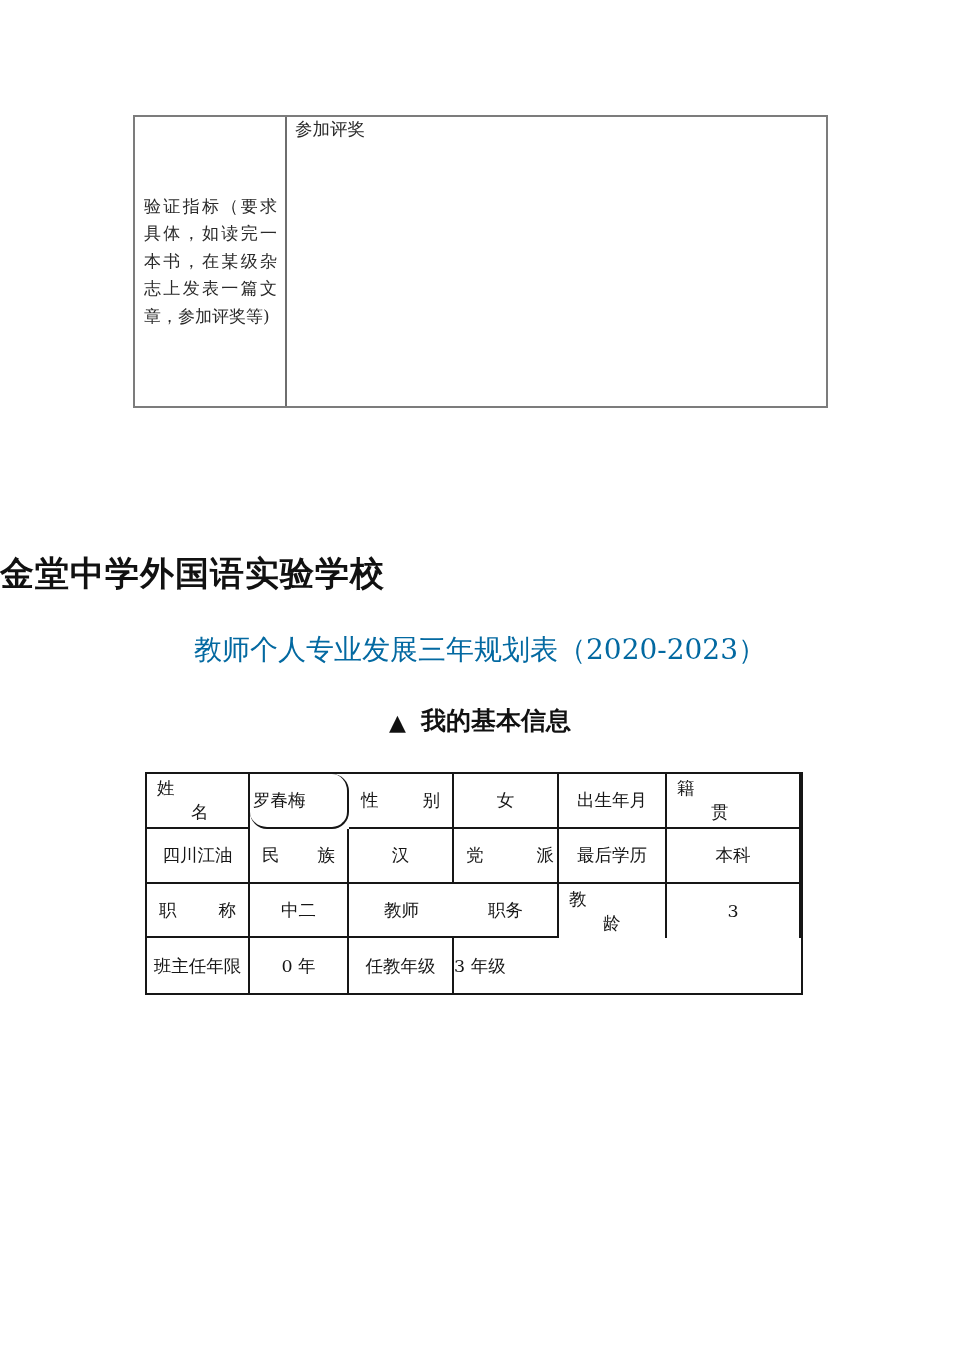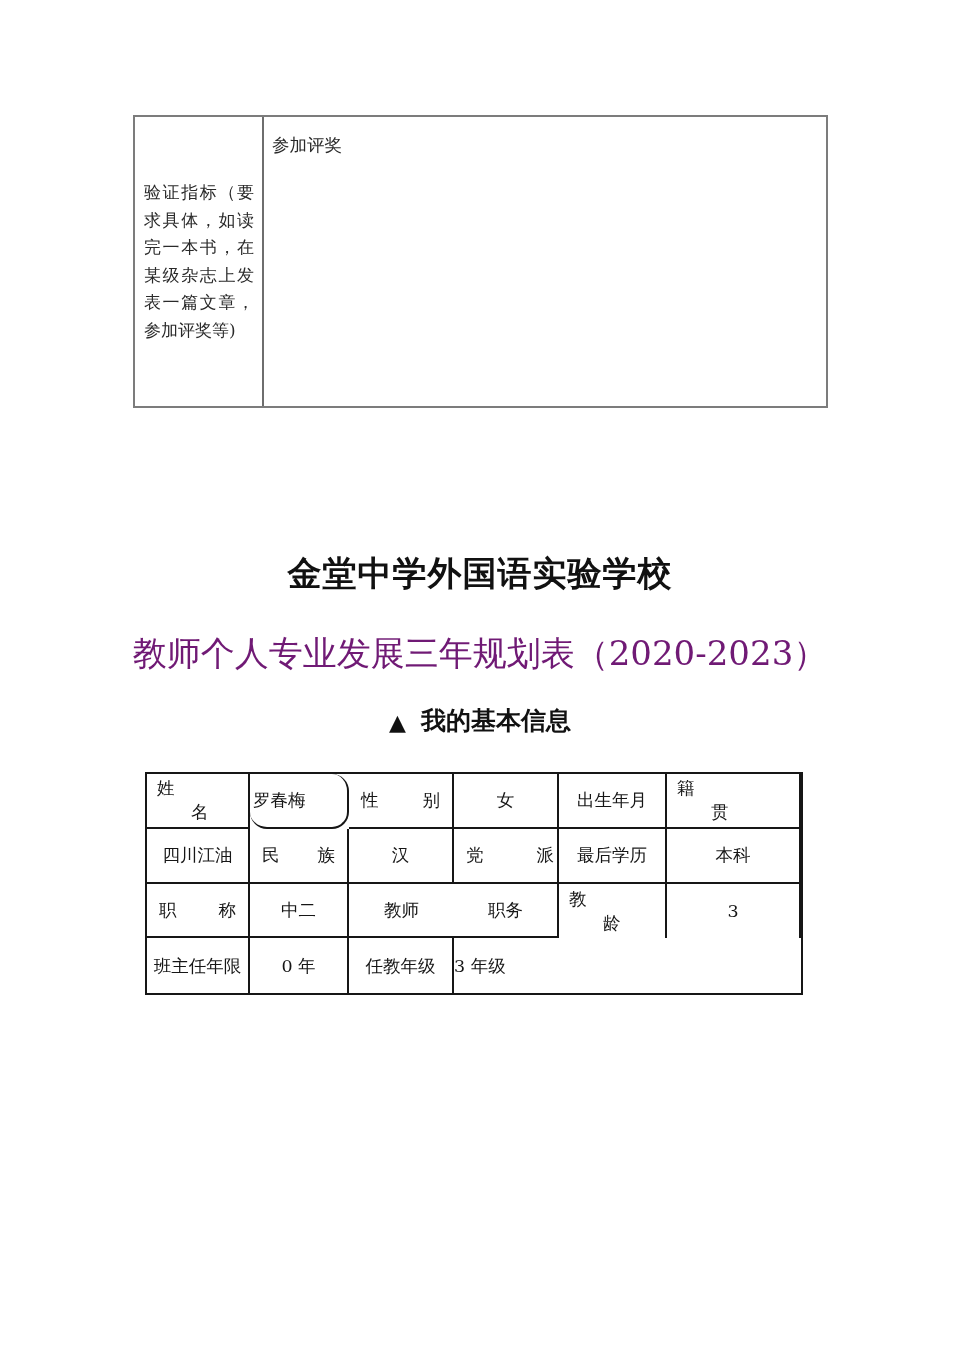--- a/index.html
+++ b/index.html
@@ -19,60 +19,59 @@
 
   
   .indicator-table {
     position: absolute;
     left: 133px; top: 115px;
     width: 695px; height: 293px;
     display: flex;
     border: 2px solid #7c7c7c;
   }
   .ind-label-cell {
-    width: 129px;
+    width: 152px;
     border-right: 2px solid #6e6e6e;
     display: flex;
     flex-direction: column;
     justify-content: center;
     padding: 0 8px 0 9px;
   }
   .ind-label-cell span {
     font-size: 17px;
     line-height: 27.5px;
     text-align: justify;
     text-justify: inter-ideograph;
     color: #2a2a2a;
   }
   .ind-content-cell {
     flex: 1;
-    padding: 16px 0 0 8px;
+    padding: 0 0 0 8px;
     font-size: 17.5px;
     color: #2a2a2a;
   }
 
   
   .school-title {
     position: absolute;
     left: 0; top: 551px;
     width: 100%;
-    text-align: center;
     font-size: 34px;
     font-weight: 700;
     letter-spacing: 1px;
     color: #111;
   }
   .doc-title {
     position: absolute;
     left: 0; top: 631px;
     width: 100%;
     text-align: center;
-    font-size: 34px;
+    font-size: 28px;
     font-weight: 400;
-    color: #701a75;
+    color: #0369a1;
   }
   .section-header {
     position: absolute;
     left: 0; top: 704px;
     width: 100%;
     display: flex;
     align-items: center;
     justify-content: center;
     font-size: 25px;
     font-weight: 700;

